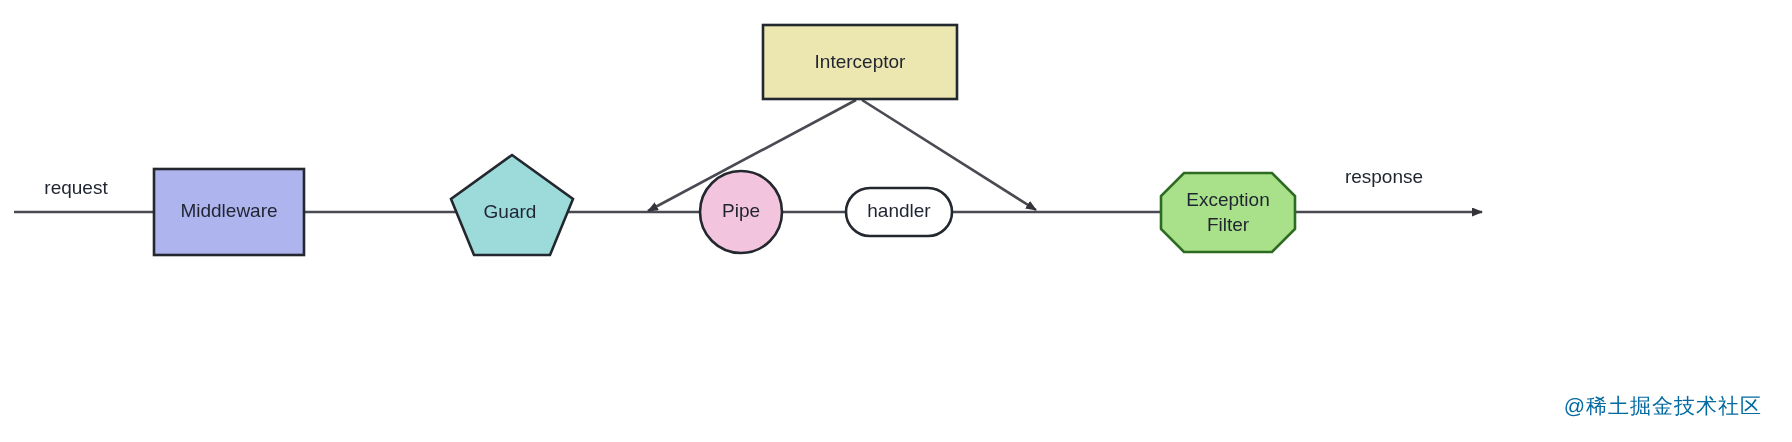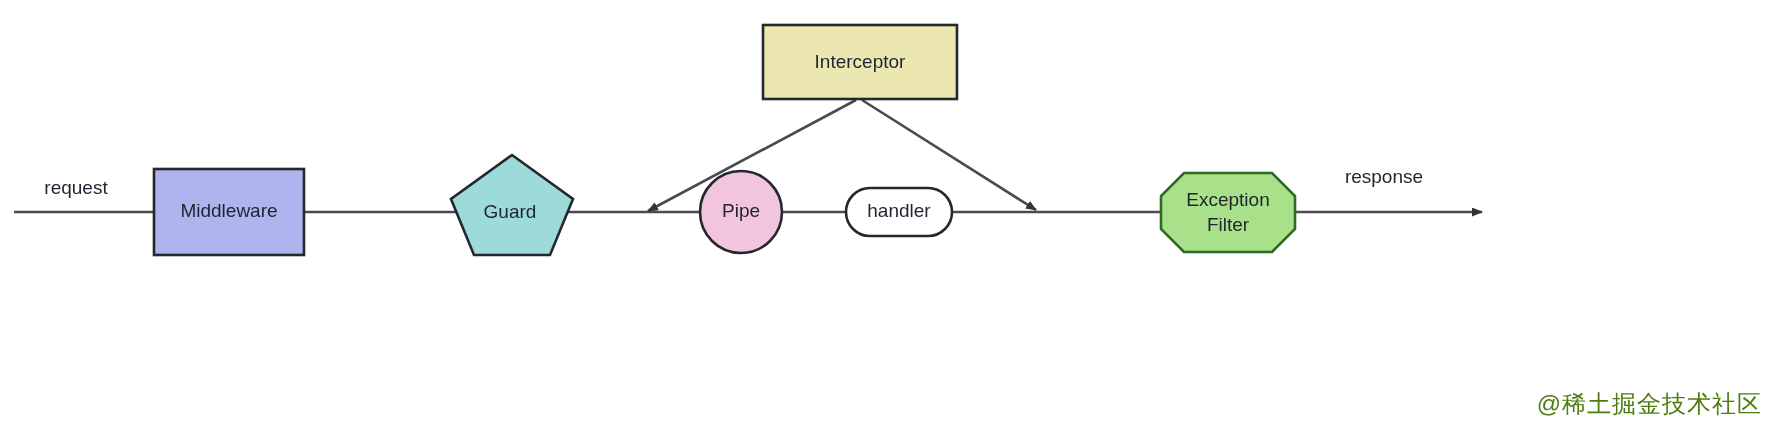--- a/index.html
+++ b/index.html
@@ -45,22 +45,22 @@
   .conn {
     stroke: #4a4a52;
     stroke-width: 2.6;
     fill: none;
   }
   .watermark {
     position: absolute;
     right: 30px;
     bottom: 22px;
     font-family: "Liberation Sans", "DejaVu Sans", sans-serif;
-    font-size: 24px;
-    color: #4d7c0f;
+    font-size: 21px;
+    color: #0369a1;
     letter-spacing: 1px;
     white-space: nowrap;
     user-select: none;
   }
 </style>
 </head>
 <body>
 
 <div id="canvas">
 

